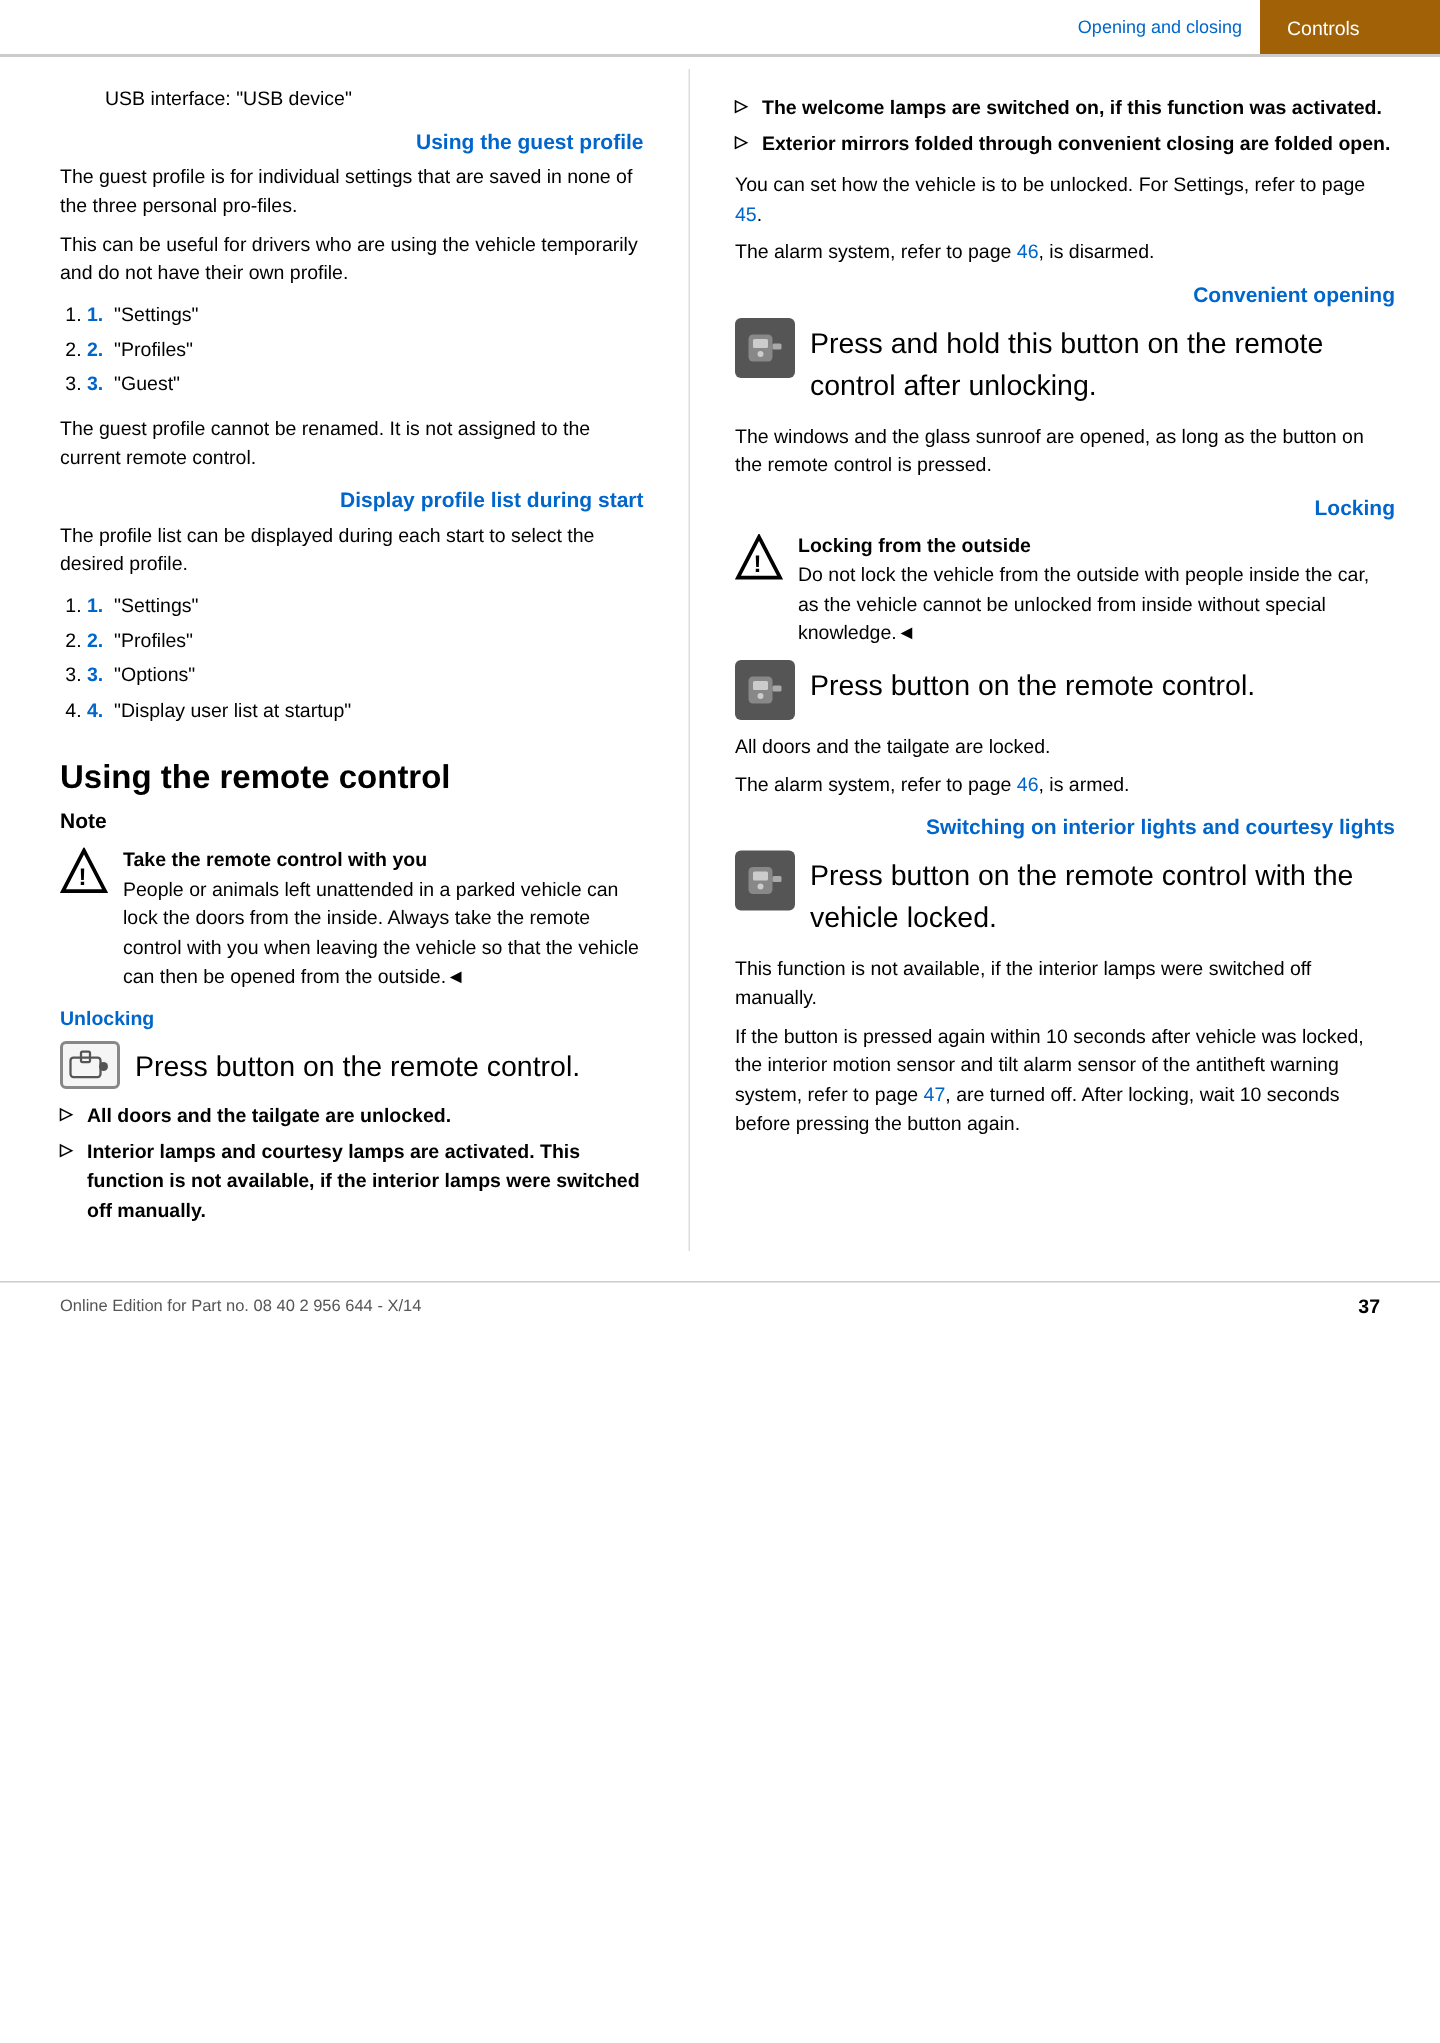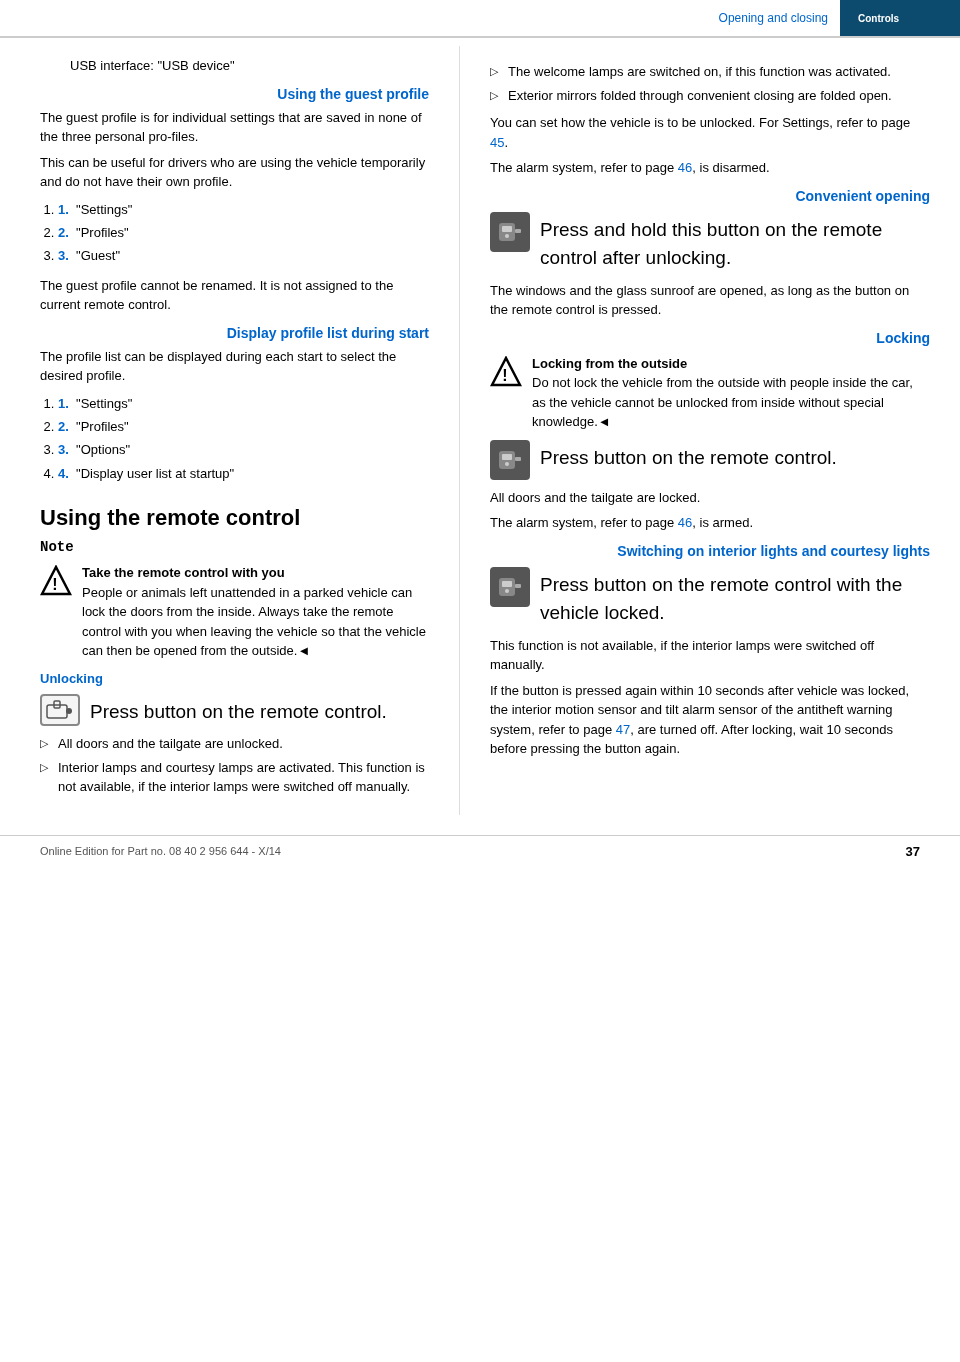--- a/index.html
+++ b/index.html
@@ -21,28 +21,28 @@
       justify-content: space-between;
     }
     .header-left {
       flex: 1;
       text-align: right;
       padding-right: 12px;
       font-size: 12px;
       color: #0066cc;
     }
     .header-right {
-      background: #0c4a6e;
+      background: #a16207;
       color: #fff;
       padding: 0 18px;
       height: 100%;
       display: flex;
       align-items: center;
-      font-size: 10px;
-      font-weight: bold;
+      font-size: 13px;
+      font-weight: normal;
       min-width: 120px;
     }
 
     
     .main-content {
       display: flex;
       padding-top: 8px;
     }
     .col-left {
       width: 460px;
@@ -158,20 +158,21 @@
     .icon-text {
       font-size: 19px;
       line-height: 1.5;
       padding-top: 4px;
     }
 
     
     ul.tri-list {
       list-style: none;
       margin: 6px 0 8px 0;
+      font-weight: bold;
     }
     ul.tri-list li {
       font-size: 13px;
       line-height: 1.5;
       padding-left: 18px;
       position: relative;
       margin-bottom: 4px;
     }
     ul.tri-list li::before {
       content: '▷';
@@ -204,21 +205,20 @@
       font-weight: bold;
       color: #000;
     }
 
     .note-label {
       font-size: 14px;
       font-weight: bold;
       color: #000;
       margin-top: 4px;
       margin-bottom: 4px;
-      font-family: Liberation Mono, monospace;
     }
 
     .locking-from-outside {
       font-weight: bold;
       font-size: 13px;
     }
   </style>
 </head>
 <body>
 

